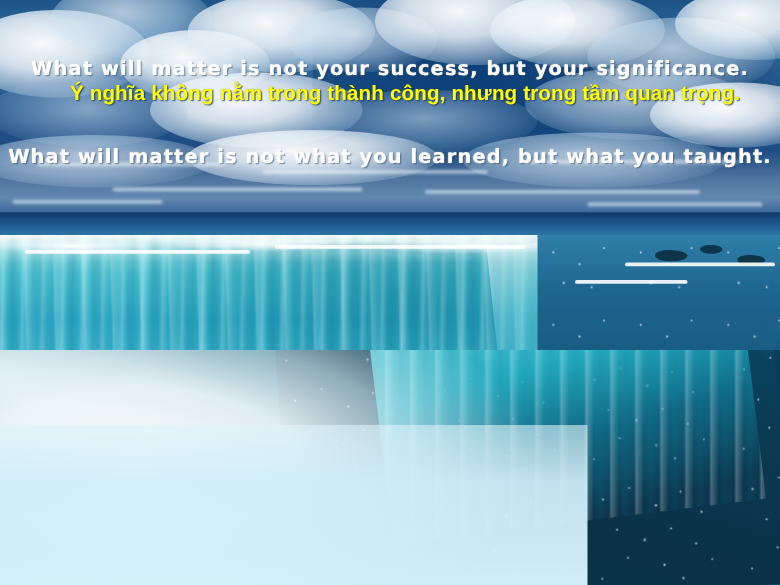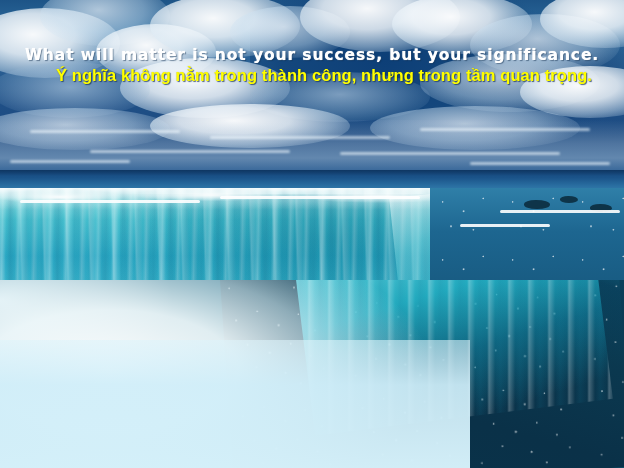--- a/index.html
+++ b/index.html
@@ -374,15 +374,16 @@
     <div class="sparkle"></div>
     <div class="plunge"></div>
     <div class="plunge-streaks"></div>
     <div class="mist"></div>
     <div class="mist-floor"></div>
   </div>
 
   <div class="quote-layer">
     <div class="qline q-en ln1">What will matter is not your success, but your significance.</div>
     <div class="qline q-vi ln2">Ý nghĩa không nằm trong thành công, nhưng trong tầm quan trọng.</div>
+    <div class="qline q-en ln3">What will matter is not what you learned, but what you taught.</div>
   </div>
 
 </div>
 
 </body></html>

